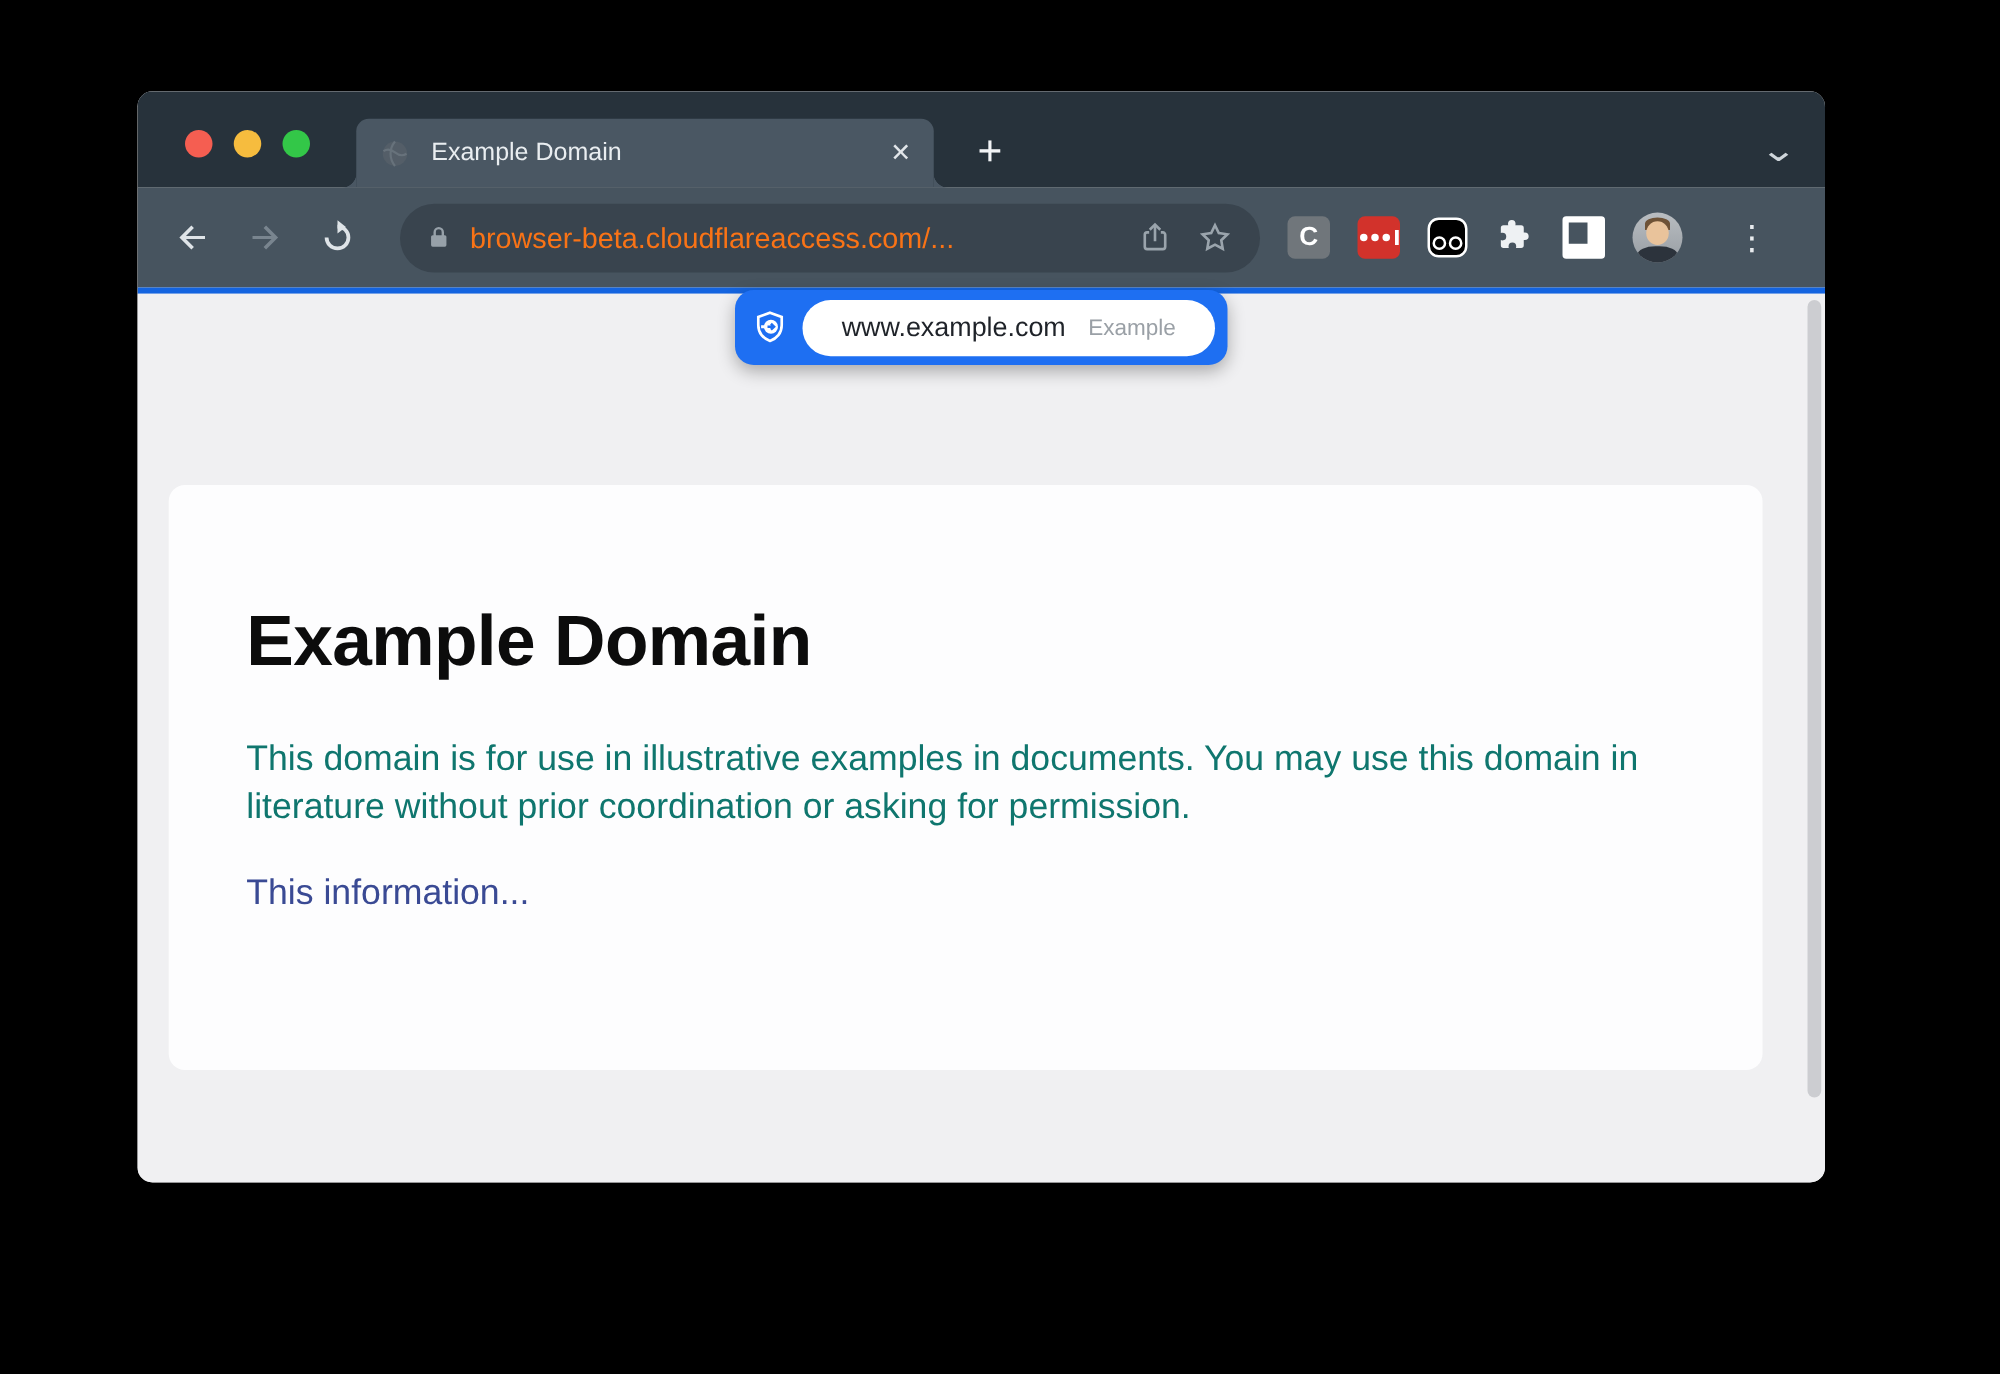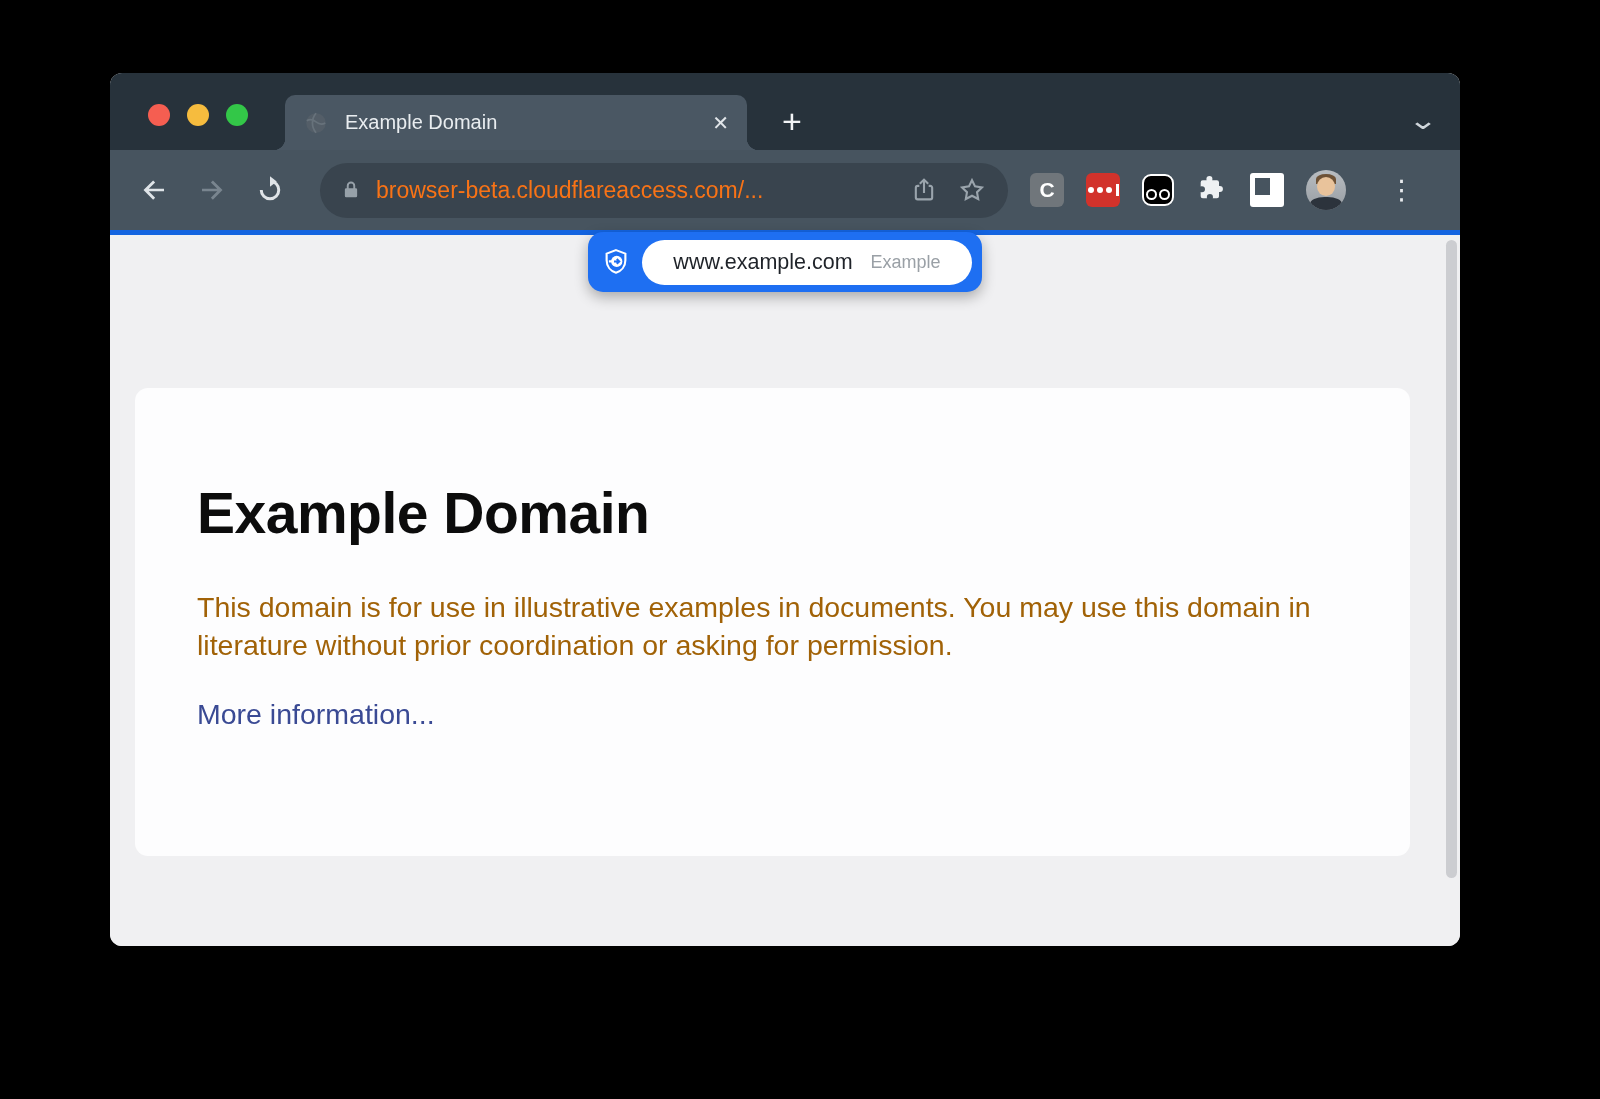--- a/index.html
+++ b/index.html
@@ -79,21 +79,21 @@
   .iso-pill .shield{width:30px;height:30px;flex:0 0 auto;}
   .iso-inner{flex:1;height:45px;background:#fff;border-radius:23px;display:flex;align-items:center;
     justify-content:center;gap:18px;}
   .iso-domain{font-size:21.5px;color:#1f2329;}
   .iso-expand{font-size:18px;color:#9aa0a6;}
   .page-card{
     position:absolute;left:25px;top:153px;width:1275px;height:468px;background:#fdfdfe;
     border-radius:13px;box-sizing:border-box;padding:92px 60px 0 62px;
   }
   .page-heading{margin:0;font-size:57px;font-weight:bold;color:#0c0c0c;letter-spacing:-.5px;}
-  .page-paragraph{margin:42px 0 0 0;font-size:28.5px;line-height:1.34;color:#a16207;max-width:1155px;}
+  .page-paragraph{margin:42px 0 0 0;font-size:28.5px;line-height:1.34;color:#0f766e;max-width:1155px;}
   .page-link{display:inline-block;margin-top:34px;font-size:28.5px;color:#3a4a94;text-decoration:none;}
   .scroll-thumb{position:absolute;right:3px;top:5px;width:11px;height:638px;border-radius:6px;background:#cccdd1;}
 </style>
 </head>
 <body>
 
 <div class="browser-window">
 
   <div class="tabstrip">
     <div class="traffic-lights">
@@ -194,19 +194,19 @@
       </svg>
       <div class="iso-inner">
         <span class="iso-domain">www.example.com</span>
         <span class="iso-expand">Example</span>
       </div>
     </div>
 
     <div class="page-card">
       <h1 class="page-heading">Example Domain</h1>
       <p class="page-paragraph">This domain is for use in illustrative examples in documents. You may use this domain in literature without prior coordination or asking for permission.</p>
-      <a class="page-link" href="#">More information...</a>
+      <a class="page-link" href="#">This information...</a>
     </div>
 
     <div class="scroll-thumb"></div>
   </div>
 
 </div>
 
 </body></html>

